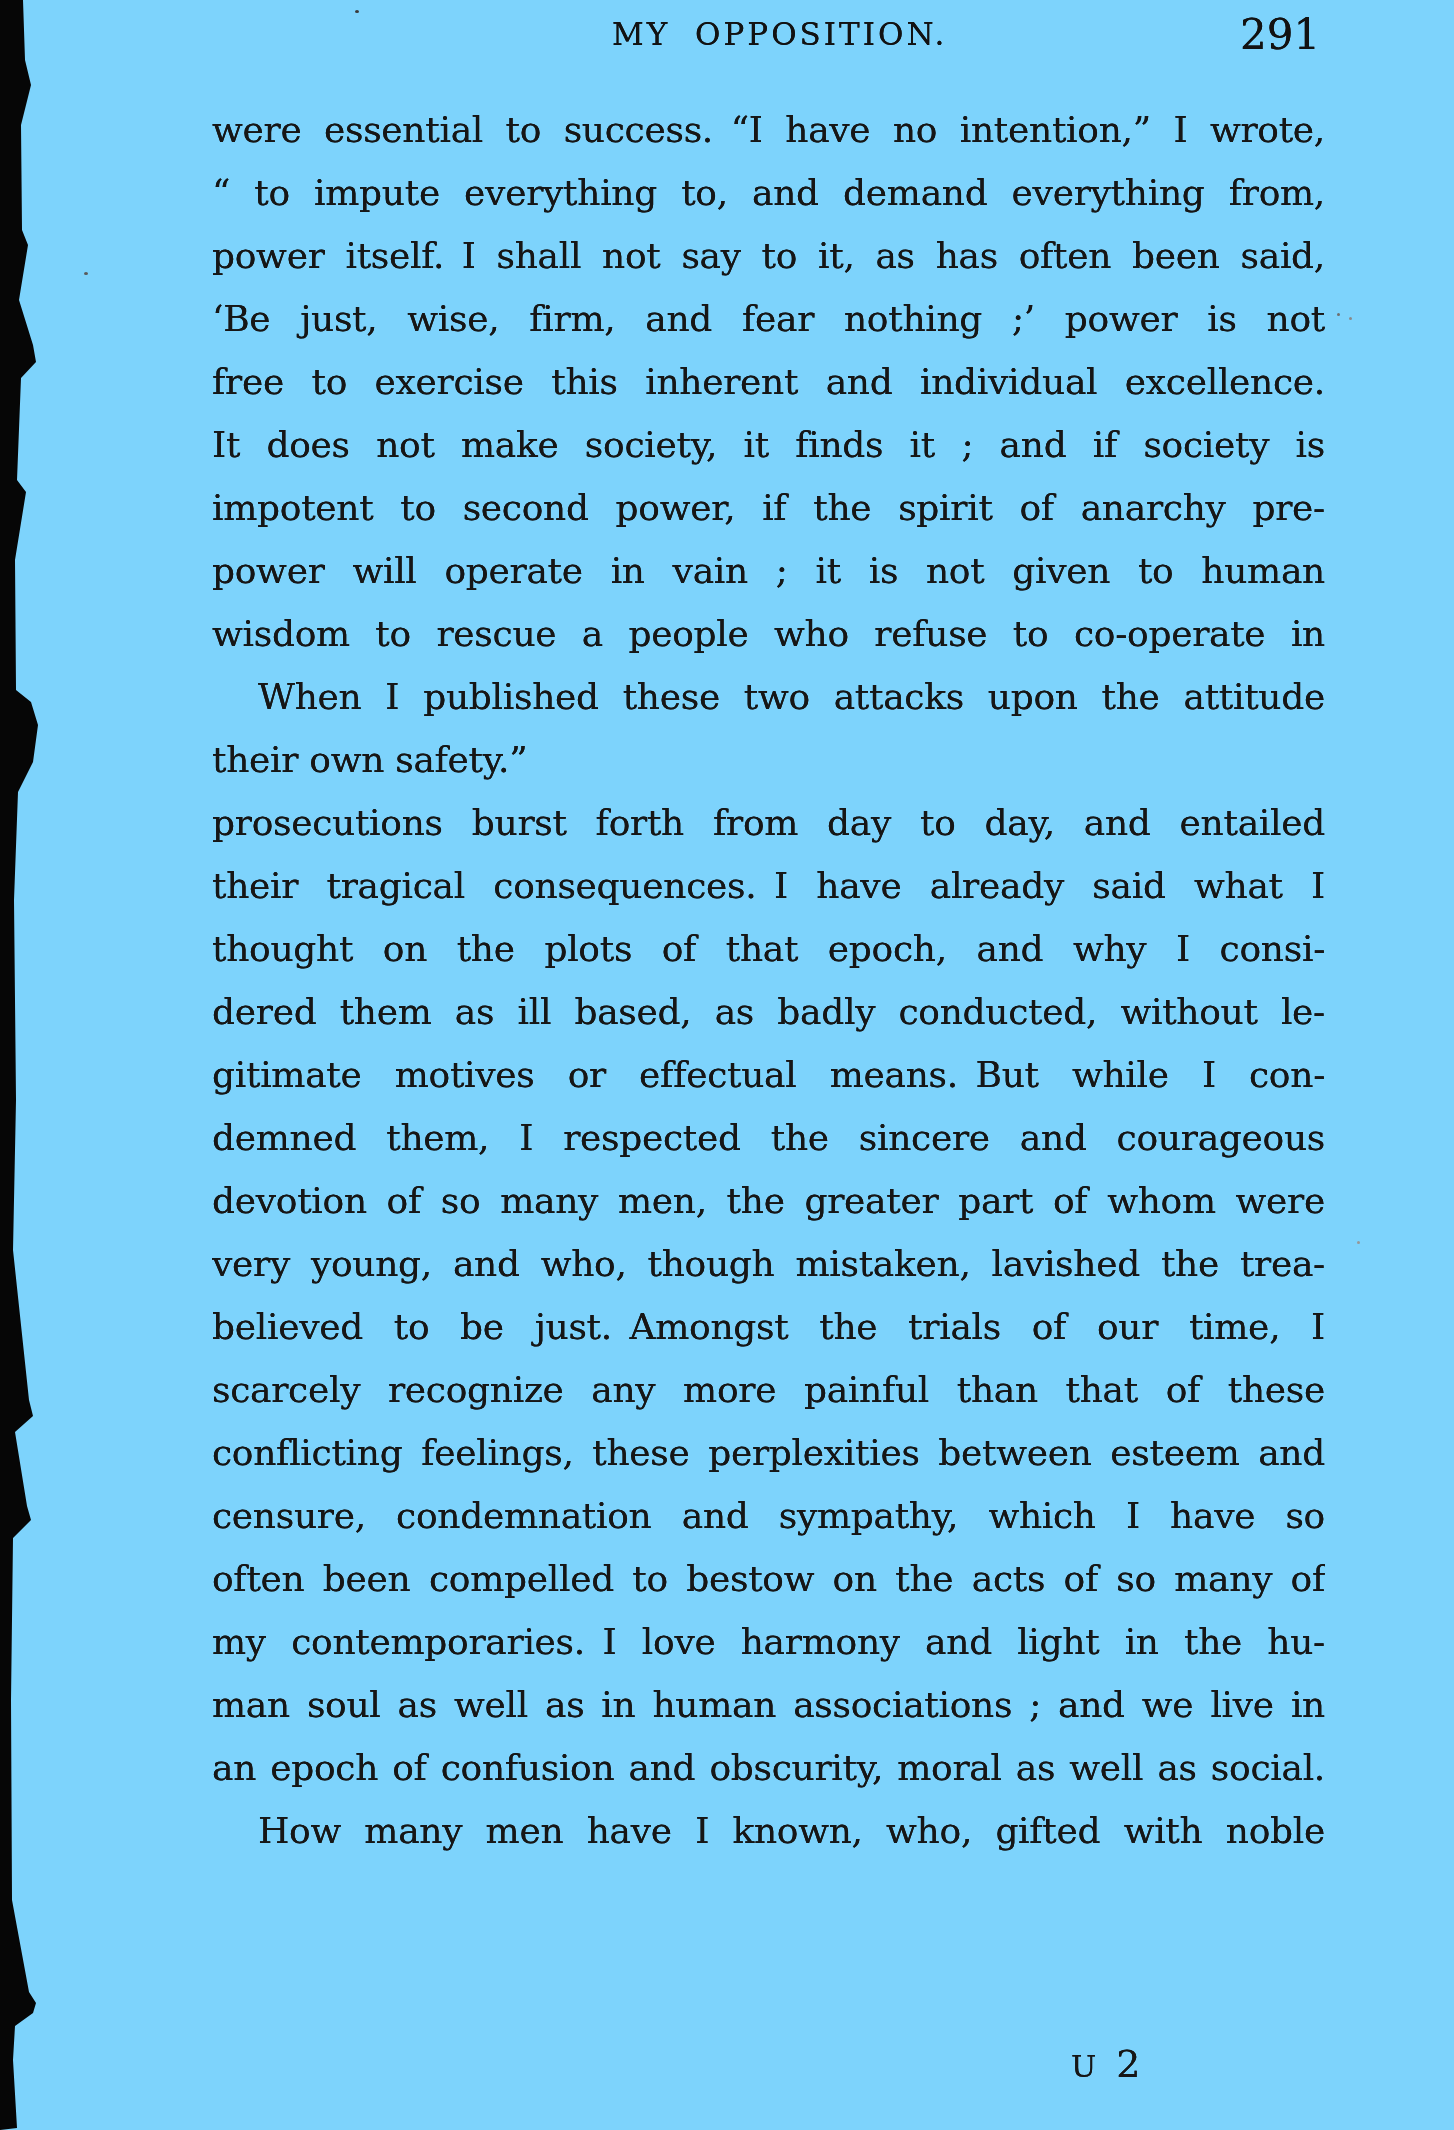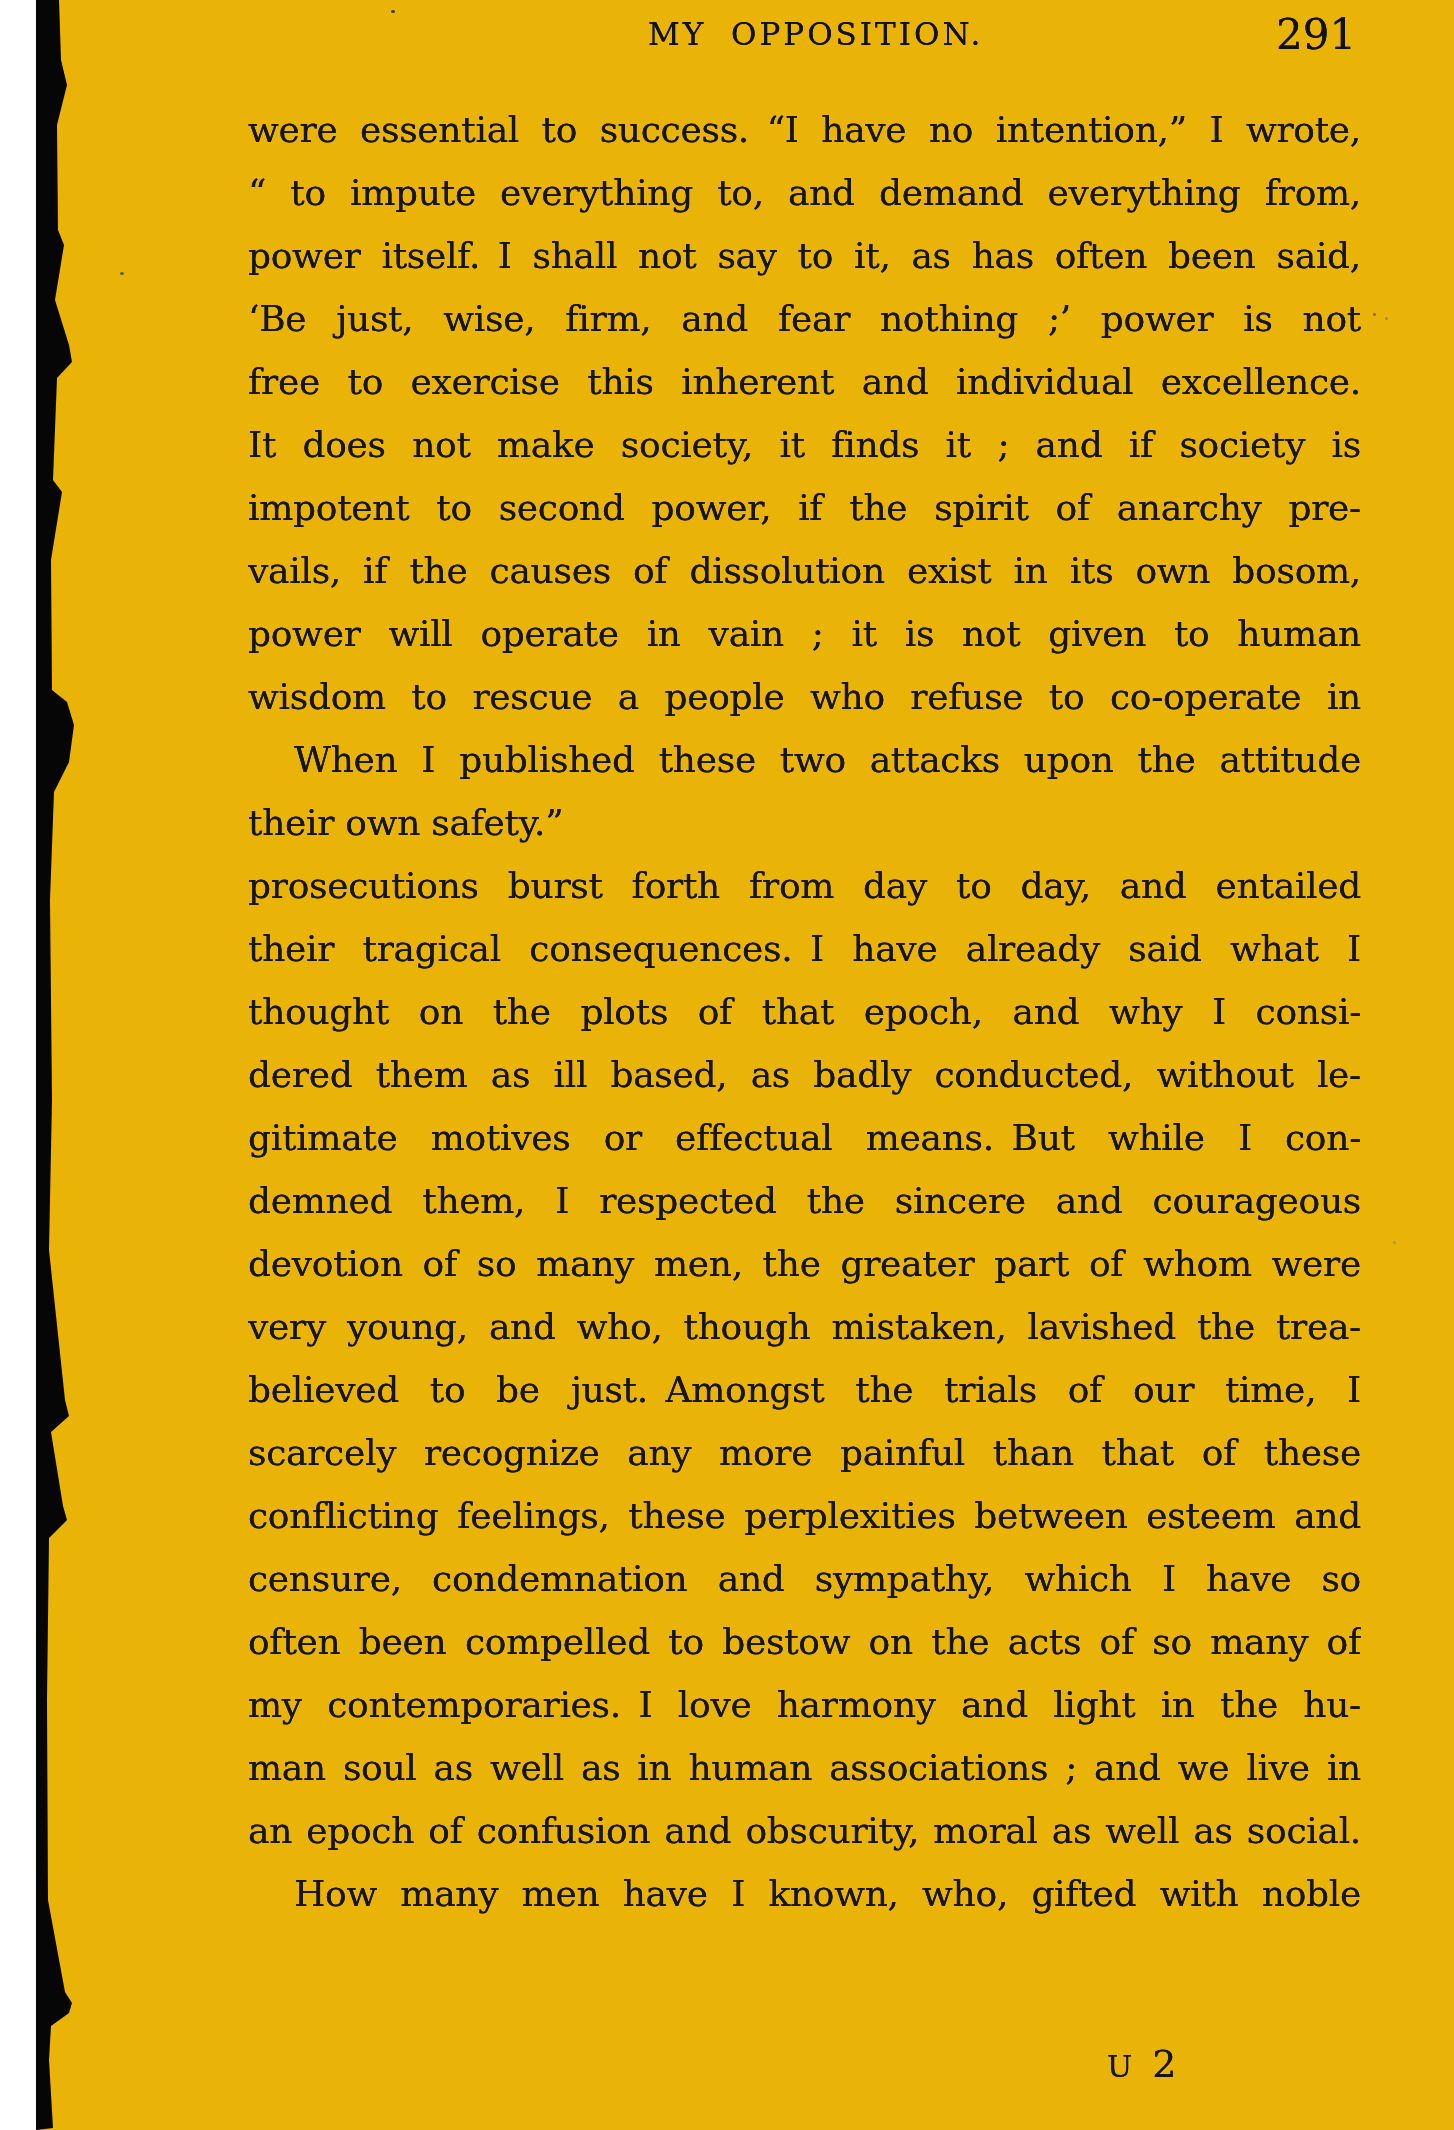--- a/index.html
+++ b/index.html
@@ -4,21 +4,21 @@
 <style>
   html, body { margin: 0; padding: 0; }
   body {
     width: 1454px; height: 2130px;
     background: #ffffff;
     position: relative;
     overflow: hidden;
     font-family: "DejaVu Serif", serif;
     color: #151515;
   }
-  .page { position: absolute; inset: 0; background: #eab308; margin-left: 36px; }
+  .page { position: absolute; inset: 0; background: #7dd3fc; }
 
   
   .binding { position: absolute; left: 0; top: 0; width: 60px; height: 2130px; }
 
   
   .running-title {
     position: absolute; left: 612px; top: 16px;
     font-size: 31px; letter-spacing: 3px; word-spacing: 12px;
     color: #121212; white-space: nowrap;
     text-shadow: 0 0 0.5px currentColor;
@@ -79,21 +79,20 @@
   <div class="page-number">291</div>
 
   <div class="body-text">
       <div class="line">were essential to success. “I have no intention,” I wrote,</div>
       <div class="line">“ to impute everything to, and demand everything from,</div>
       <div class="line">power itself. I shall not say to it, as has often been said,</div>
       <div class="line">‘Be just, wise, firm, and fear nothing ;’ power is not</div>
       <div class="line">free to exercise this inherent and individual excellence.</div>
       <div class="line">It does not make society, it finds it ; and if society is</div>
       <div class="line">impotent to second power, if the spirit of anarchy pre-</div>
-      <div class="line">vails, if the causes of dissolution exist in its own bosom,</div>
       <div class="line">power will operate in vain ; it is not given to human</div>
       <div class="line">wisdom to rescue a people who refuse to co-operate in</div>
       <div class="line indent">When I published these two attacks upon the attitude</div>
       <div class="line no-just">their own safety.”</div>
       <div class="line">prosecutions burst forth from day to day, and entailed</div>
       <div class="line">their tragical consequences. I have already said what I</div>
       <div class="line">thought on the plots of that epoch, and why I consi-</div>
       <div class="line">dered them as ill based, as badly conducted, without le-</div>
       <div class="line">gitimate motives or effectual means. But while I con-</div>
       <div class="line">demned them, I respected the sincere and courageous</div>

